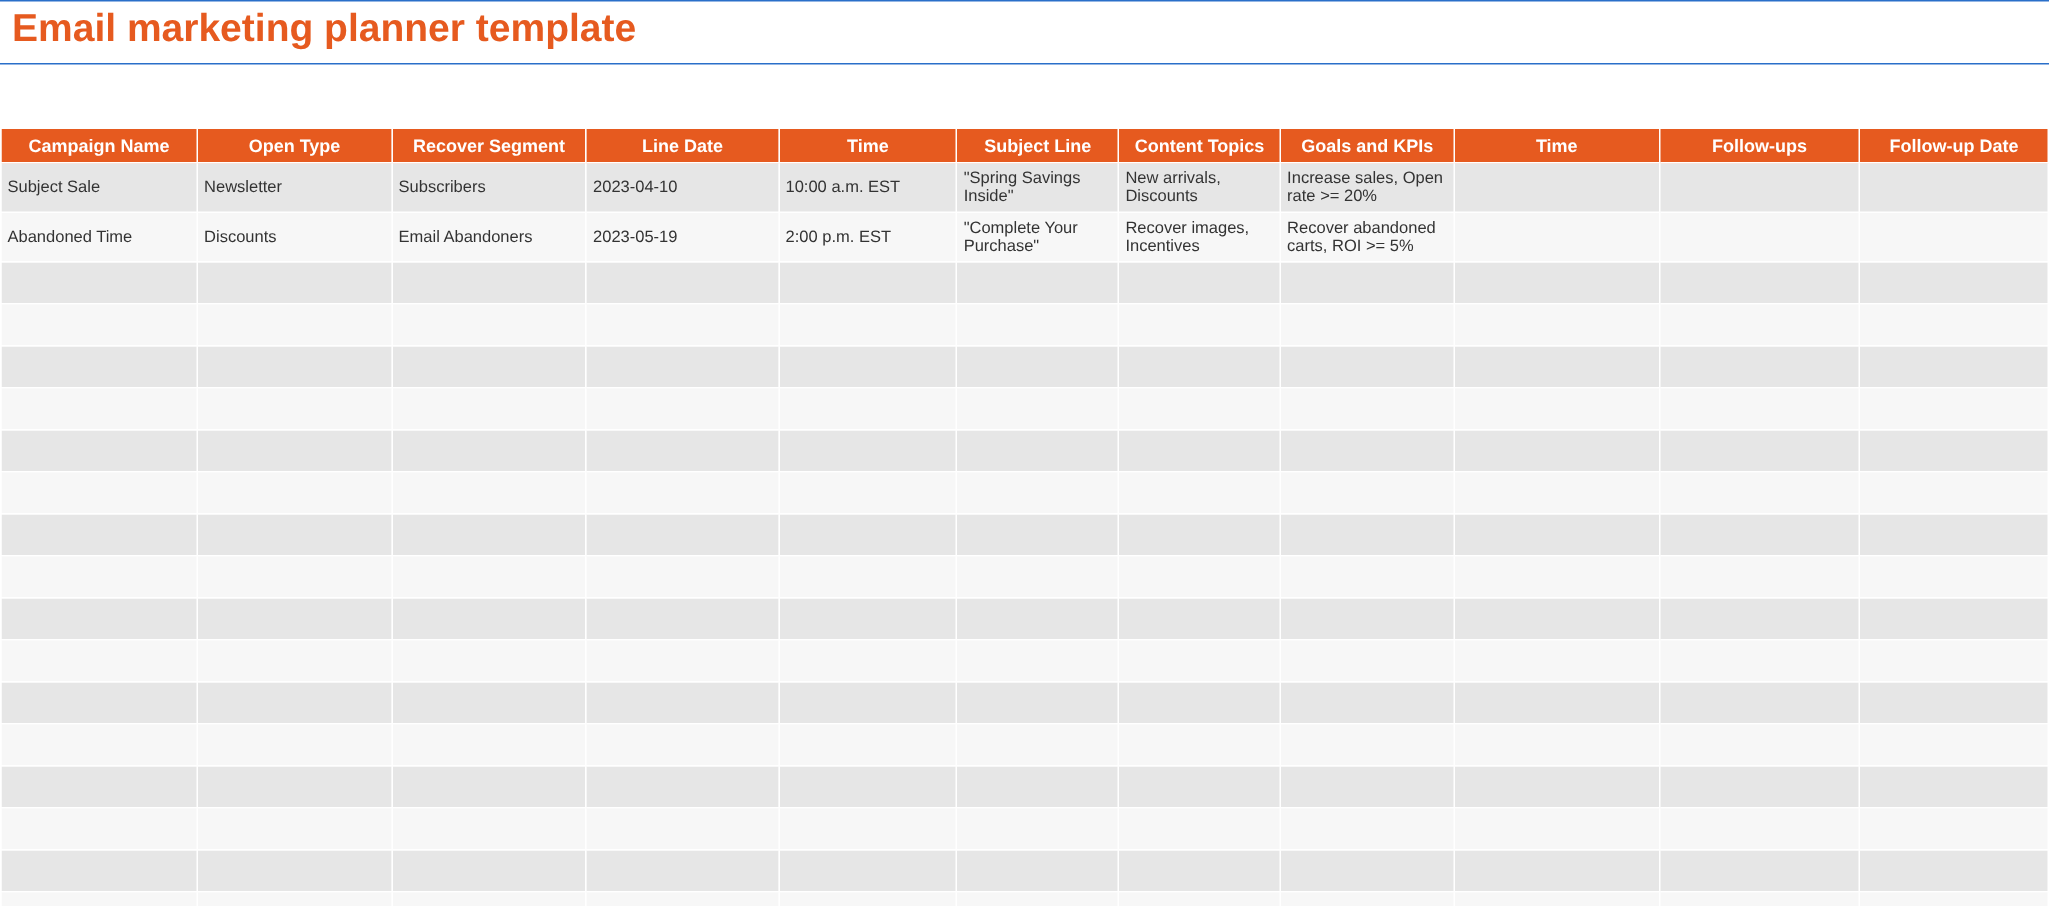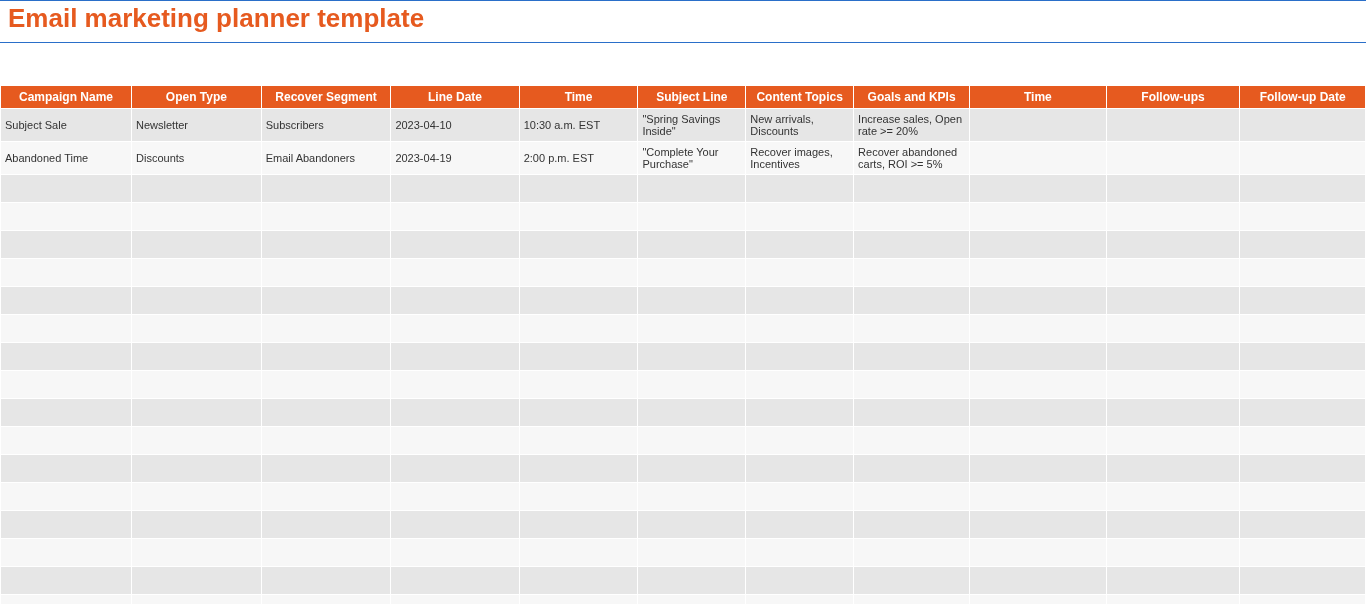--- a/index.html
+++ b/index.html
@@ -104,33 +104,33 @@
         <th>Follow-ups</th>
         <th>Follow-up Date</th>
       </tr>
     </thead>
     <tbody id="tbody">
         <tr class="dark">
           <td>Subject Sale</td>
           <td>Newsletter</td>
           <td>Subscribers</td>
           <td>2023-04-10</td>
-          <td>10:30 a.m. EST</td>
+          <td>10:00 a.m. EST</td>
           <td>"Spring Savings Inside"</td>
           <td>New arrivals, Discounts</td>
           <td>Increase sales, Open rate &gt;= 20%</td>
           <td></td>
           <td></td>
           <td></td>
         </tr>
         <tr class="light">
           <td>Abandoned Time</td>
           <td>Discounts</td>
           <td>Email Abandoners</td>
-          <td>2023-04-19</td>
+          <td>2023-05-19</td>
           <td>2:00 p.m. EST</td>
           <td>"Complete Your Purchase"</td>
           <td>Recover images, Incentives</td>
           <td>Recover abandoned carts, ROI &gt;= 5%</td>
           <td></td>
           <td></td>
           <td></td>
         </tr>
         <tr class="dark">
           <td></td>

